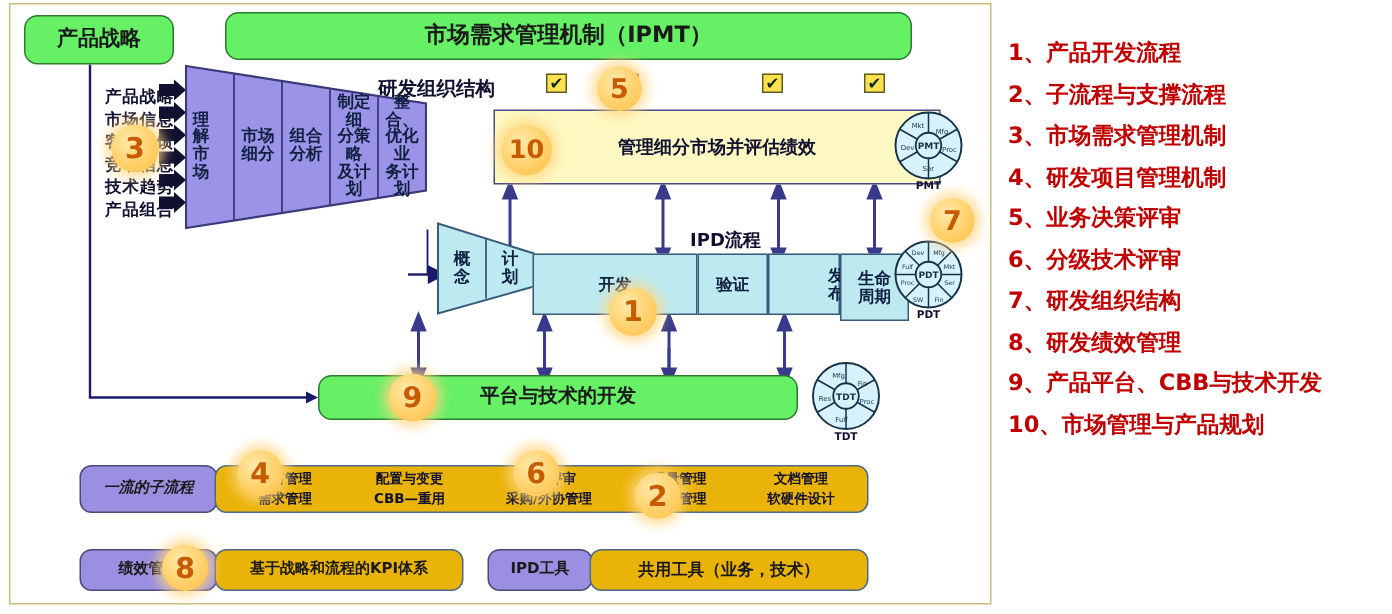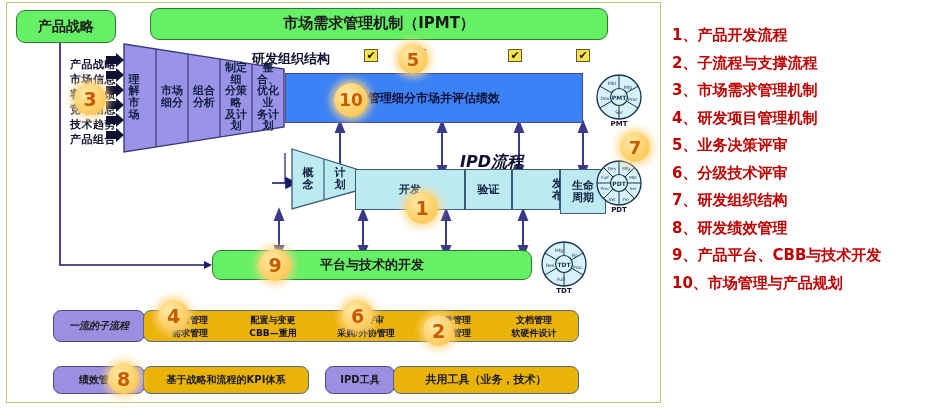--- a/index.html
+++ b/index.html
@@ -40,21 +40,21 @@
   .ipd-cell{
     position:absolute;display:flex;align-items:center;justify-content:center;
     font-size:11px;font-weight:bold;color:#102040;line-height:1.05;text-align:center;
   }
 
   .bar{
     position:absolute;box-sizing:border-box;border:1px solid #4a4a8a;
     display:flex;align-items:center;justify-content:center;
     font-size:12px;font-weight:bold;color:#101030;
   }
-  .lavender{background:#3b82f6;}
+  .lavender{background:#fef9c3;margin-left:44px;}
 
   .ipd-phase{
     position:absolute;box-sizing:border-box;background:#bdeaf0;
     border:1px solid #3a5a7a;
     display:flex;align-items:center;justify-content:center;
     font-size:11px;font-weight:bold;color:#102040;line-height:1.05;text-align:center;
   }
 
   
   .badge{
@@ -210,21 +210,21 @@
 务计划</div>
   </div>
 
   <div class="chk" style="left:364px;top:49px;">✔</div>
   <div class="chk" style="left:412px;top:49px;">✔</div>
   <div class="chk" style="left:508px;top:49px;">✔</div>
   <div class="chk" style="left:576px;top:49px;">✔</div>
 
   <div class="bar lavender" style="left:285px;top:73px;width:298px;height:50px;">管理细分市场并评估绩效</div>
 
-  <div class="proc-label" style="left:460px;top:152px;font-size:16px;font-style:italic;">IPD流程</div>
+  <div class="proc-label" style="left:460px;top:152px;font-size:12px;">IPD流程</div>
 
   <div class="ipd-funnel">
     <svg width="66" height="62">
       <polygon points="1,1 65,21 65,43 1,61" fill="#bdeaf0" stroke="#3a5a7a" stroke-width="1.3"></polygon>
       <line x1="33" y1="11" x2="33" y2="51" stroke="#3a5a7a" stroke-width="1.2"></line>
     </svg>
     <div class="ipd-cell" style="left:1px;top:16px;width:32px;height:30px;white-space:pre-line;">概
 念</div>
     <div class="ipd-cell" style="left:33px;top:16px;width:32px;height:30px;white-space:pre-line;">计
 划</div>

